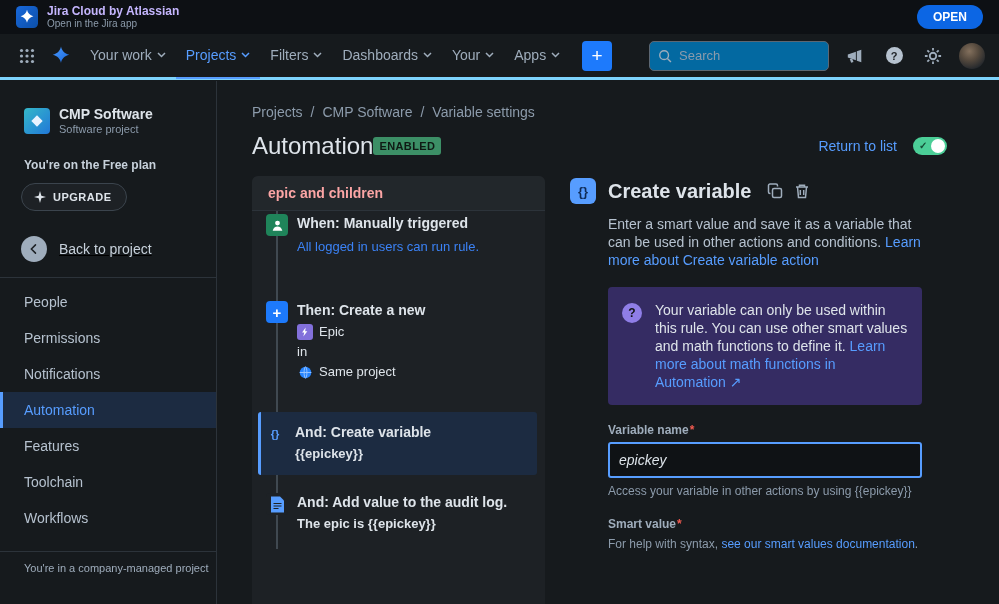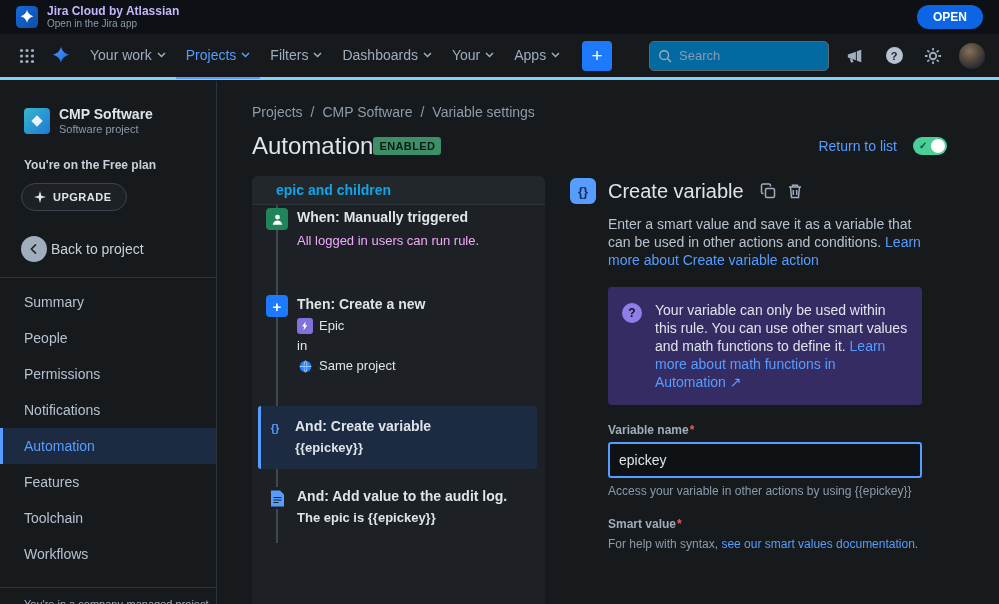--- a/index.html
+++ b/index.html
@@ -47,21 +47,21 @@
   .project-row { display:flex; align-items:center; gap:9px; padding-left:24px; }
   .project-avatar { width:26px; height:26px; border-radius:4px; flex:none; position:relative;
                     background:linear-gradient(135deg,#35B8C9 0%,#2178D8 100%); }
   .project-avatar::after { content:""; position:absolute; inset:9px; background:#EAF3FF; transform:rotate(45deg); }
   .project-name { font-size:14px; font-weight:600; color:#DEE4EA; line-height:16px; }
   .project-type { font-size:11px; color:#8C9BAB; line-height:14px; }
   .plan-text { margin:22px 0 0 24px; font-size:12px; font-weight:600; color:#C7D1DB; }
   .upgrade-btn { margin:11px 0 0 21px; display:inline-flex; align-items:center; gap:7px;
                  padding:7px 14px 7px 12px; border-radius:16px; background:#1D2125; border:1px solid #3B444D;
                  color:#DEE4EA; font-size:11px; font-weight:700; letter-spacing:0.5px; cursor:pointer; font-family:inherit; }
-  .back-row { margin:25px 0 0 21px; display:flex; align-items:center; gap:4px; cursor:pointer; }
+  .back-row { margin:25px 0 0 21px; display:flex; align-items:center; gap:12px; cursor:pointer;text-decoration:underline; }
   .back-circle { width:26px; height:26px; border-radius:50%; background:#9FADBC;
                  display:flex; align-items:center; justify-content:center; flex:none; }
   .back-label { font-size:14px; color:#C7D1DB; }
   .sb-divider { height:1px; background:#2C333A; margin:15px 0 6px 0; }
   .sb-item { height:36px; display:flex; align-items:center; padding-left:24px; font-size:14px;
              color:#B6C2CF; cursor:pointer; }
   .sb-item.active { background:#1C2B41; color:#579DFF; box-shadow:inset 3px 0 0 #579DFF; font-weight:500; }
   .sb-footer { margin:10px 0 0 24px; font-size:11px; color:#9FADBC; }
 
   
@@ -74,64 +74,64 @@
            padding:3px 6px; border-radius:3px; letter-spacing:0.4px; }
   .return-link { margin-left:auto; font-size:14px; color:#579DFF; cursor:pointer; }
   .toggle { margin-left:16px; width:34px; height:18px; border-radius:10px; background:#4BCE97;
             position:relative; cursor:pointer; flex:none; }
   .toggle .check { position:absolute; left:6px; top:0; font-size:10px; line-height:18px; color:#164B35; font-weight:700; }
   .toggle .knob { position:absolute; right:2px; top:2px; width:14px; height:14px; border-radius:50%; background:#FFFFFF; }
 
   
   .rule-panel { position:absolute; left:252px; top:176px; width:293px; height:428px;
                 background:#1D2125; border-radius:6px 6px 0 0; overflow:hidden; }
-  .rule-header { height:29px; background:#22272B; display:flex; align-items:center; padding:0 24px;
-                 font-size:14px; font-weight:700; color:#0ea5e9; border-bottom:1px solid #2C333A; }
+  .rule-header { height:35px; background:#22272B; display:flex; align-items:center; padding:0 16px;
+                 font-size:14px; font-weight:700; color:#fca5a5; border-bottom:1px solid #2C333A; }
   .rule-body { position:relative; padding:10px 16px 0 14px; height:392px; overflow:hidden; }
   .rule-line { position:absolute; left:24px; top:0; width:2px; height:338px; background:#404951; }
   .step { position:relative; display:flex; gap:9px; }
   .step-icon { width:22px; height:22px; flex:none; display:flex; align-items:center; justify-content:center;
                border-radius:4px; position:relative; z-index:1; }
   .icon-trigger { background:#1F845A; }
   .icon-plus-step { background:#1D7AFC; color:#FFFFFF; font-size:15px; font-weight:600; }
   .icon-braces-step { background:#1C2B41; color:#579DFF; font-weight:700; font-size:11px; }
   .icon-doc { background:#1D2125; }
   .step3 .icon-braces-step { background:transparent; }
   .step-title { font-size:14px; font-weight:600; color:#DEE4EA; line-height:19px; }
-  .step-desc { font-size:13px; color:#f0abfc; margin-top:5px; line-height:17px; }
+  .step-desc { font-size:13px; color:#3b82f6; margin-top:5px; line-height:17px; }
   .step-value { font-size:13px; font-weight:700; color:#DEE4EA; margin-top:3px; line-height:17px; }
   .step1 { margin-top:-7px; }
   .step2 { margin-top:46px; }
   .step-row { display:flex; align-items:center; gap:6px; margin-top:4px; font-size:13px; color:#DEE4EA; line-height:16px; }
   .mini-icon { width:16px; height:16px; border-radius:3px; flex:none; display:flex; align-items:center; justify-content:center; }
   .epic-tile { background:#8270DB; }
   .step3 { margin-top:32px; margin-left:-8px; margin-right:-8px; background:#1C2B41;
            border-left:3px solid #579DFF; border-radius:3px; padding:11px 8px 13px 3px; cursor:pointer; }
   .step3 .step-desc { color:#B6C2CF; margin-top:7px; }
   .step4 { margin-top:18px; }
 
   
   .detail { position:absolute; left:570px; top:178px; width:352px; }
   .detail-header { display:flex; align-items:center; }
   .braces-tile { width:26px; height:26px; border-radius:6px; background:#579DFF; color:#0F2B56;
                  font-weight:700; font-size:13px; display:flex; align-items:center; justify-content:center; flex:none; }
-  .detail-title { margin-left:12px; font-size:20px; font-weight:400; color:#DEE4EA; }
+  .detail-title { margin-left:12px; font-size:20px; font-weight:700; color:#DEE4EA; }
   .hdr-icon { margin-left:16px; cursor:pointer; display:flex; align-items:center; }
   .detail-body { margin-left:38px; width:314px; }
   .detail-desc { margin-top:11px; font-size:14px; line-height:18px; color:#B6C2CF; }
   .link { color:#579DFF; cursor:pointer; text-decoration:none; }
   .info-box { margin-top:18px; background:#352C63; border-radius:4px; padding:14px; display:flex; gap:13px; }
   .q-circle { width:20px; height:20px; border-radius:50%; background:#8F7EE7; color:#101214;
               font-size:12px; font-weight:700; display:flex; align-items:center; justify-content:center;
               flex:none; margin-top:2px; }
   .info-text { font-size:14px; line-height:18px; color:#DEE4EA; }
   .field-label { margin-top:18px; font-size:12px; font-weight:600; color:#9FADBC; }
   .req { color:#F15B50; margin-left:1px; }
   .text-input { margin-top:5px; width:100%; height:36px; background:#0F1215; color:#DEE4EA;
-                font-size:14px; font-family:inherit; border-radius:3px; outline:none; display:block; }
+                font-size:14px; font-family:inherit; border-radius:3px; outline:none; display:block;font-style:italic; }
   .input-focused { border:2px solid #579DFF; padding:0 9px; text-decoration:underline; text-underline-offset:3px; }
   .input-normal { border:1px solid #7A8699; padding:0 10px; }
   .field-help { margin-top:6px; font-size:12px; color:#8C9BAB; line-height:15px; }
 </style>
 </head>
 <body>
 
 <div class="screen">
 
   <div class="banner">
@@ -267,21 +267,20 @@
       <div class="back-circle">
         <svg width="12" height="12" viewBox="0 0 16 16">
             <path d="M10 2.5 4.5 8l5.5 5.5" stroke="#1D2125" stroke-width="2" fill="none" stroke-linecap="round"></path>
           </svg>
       </div>
       <span class="back-label">Back to project</span>
     </div>
 
     <div class="sb-divider"></div>
 
-    <div class="sb-item">Summary</div>
     <div class="sb-item">People</div>
     <div class="sb-item">Permissions</div>
     <div class="sb-item">Notifications</div>
     <div class="sb-item active">Automation</div>
     <div class="sb-item">Features</div>
     <div class="sb-item">Toolchain</div>
     <div class="sb-item">Workflows</div>
 
     <div class="sb-divider"></div>
     <div class="sb-footer">You're in a company-managed project</div>

